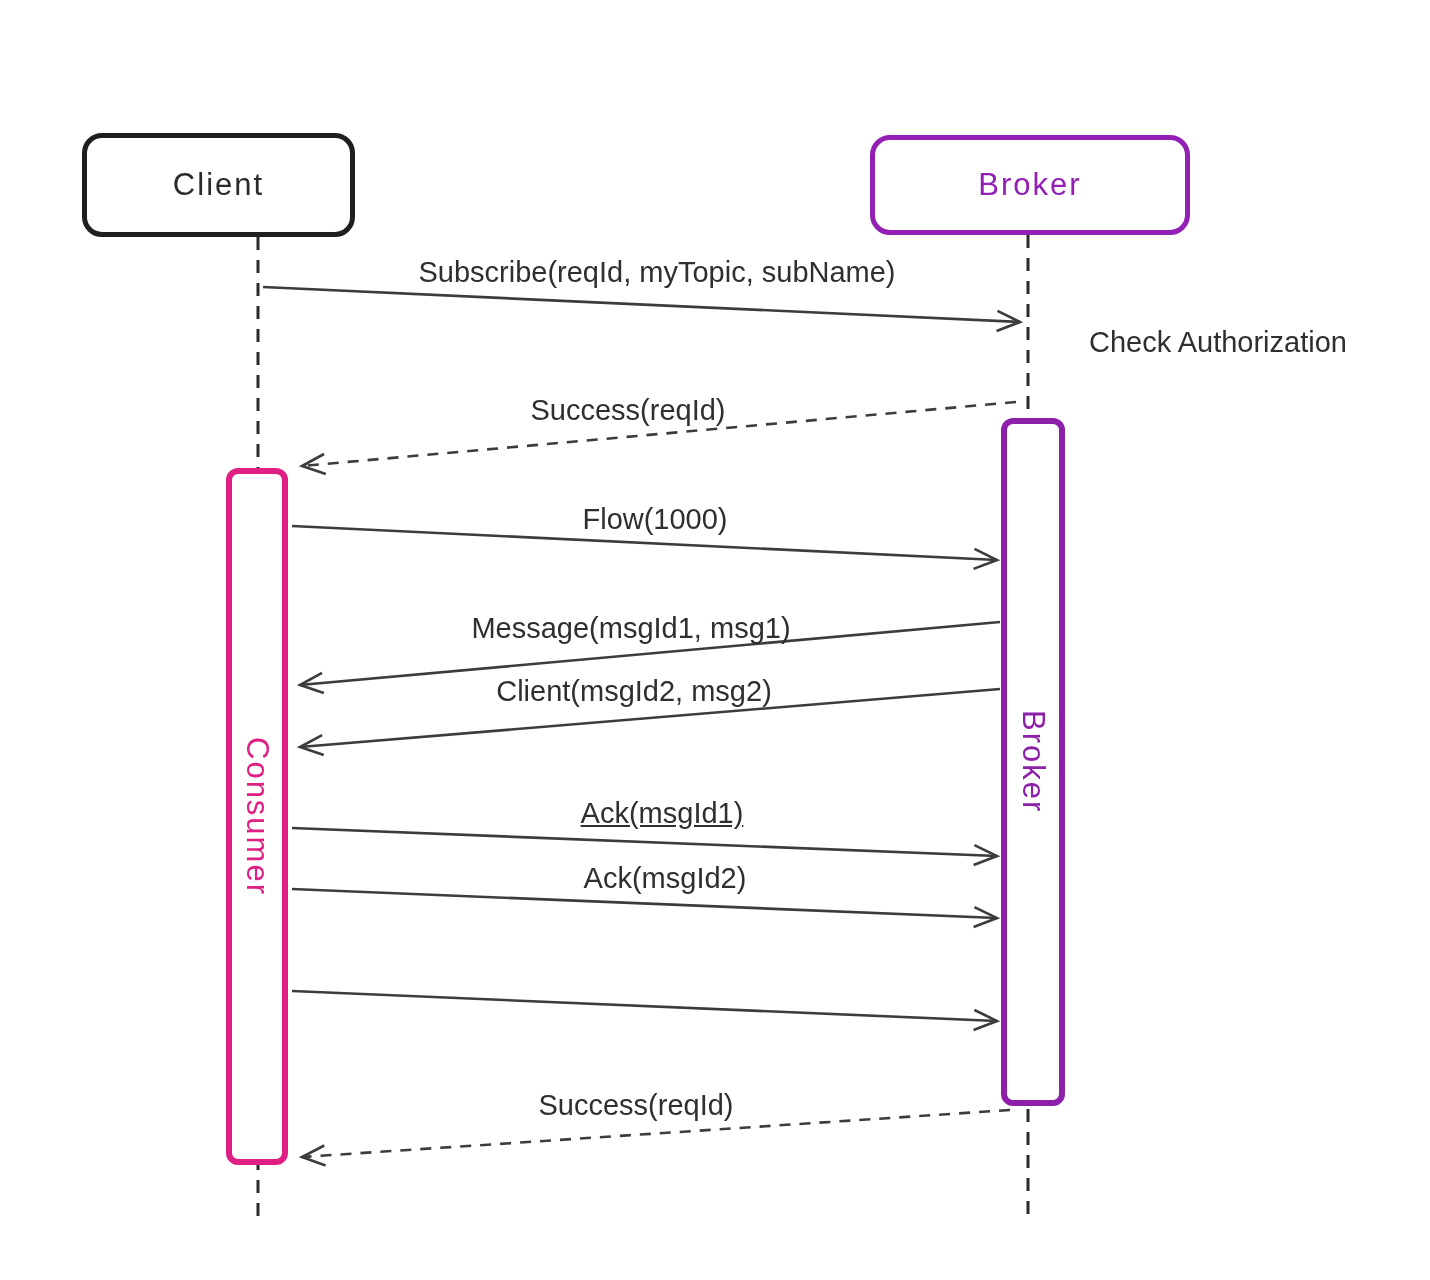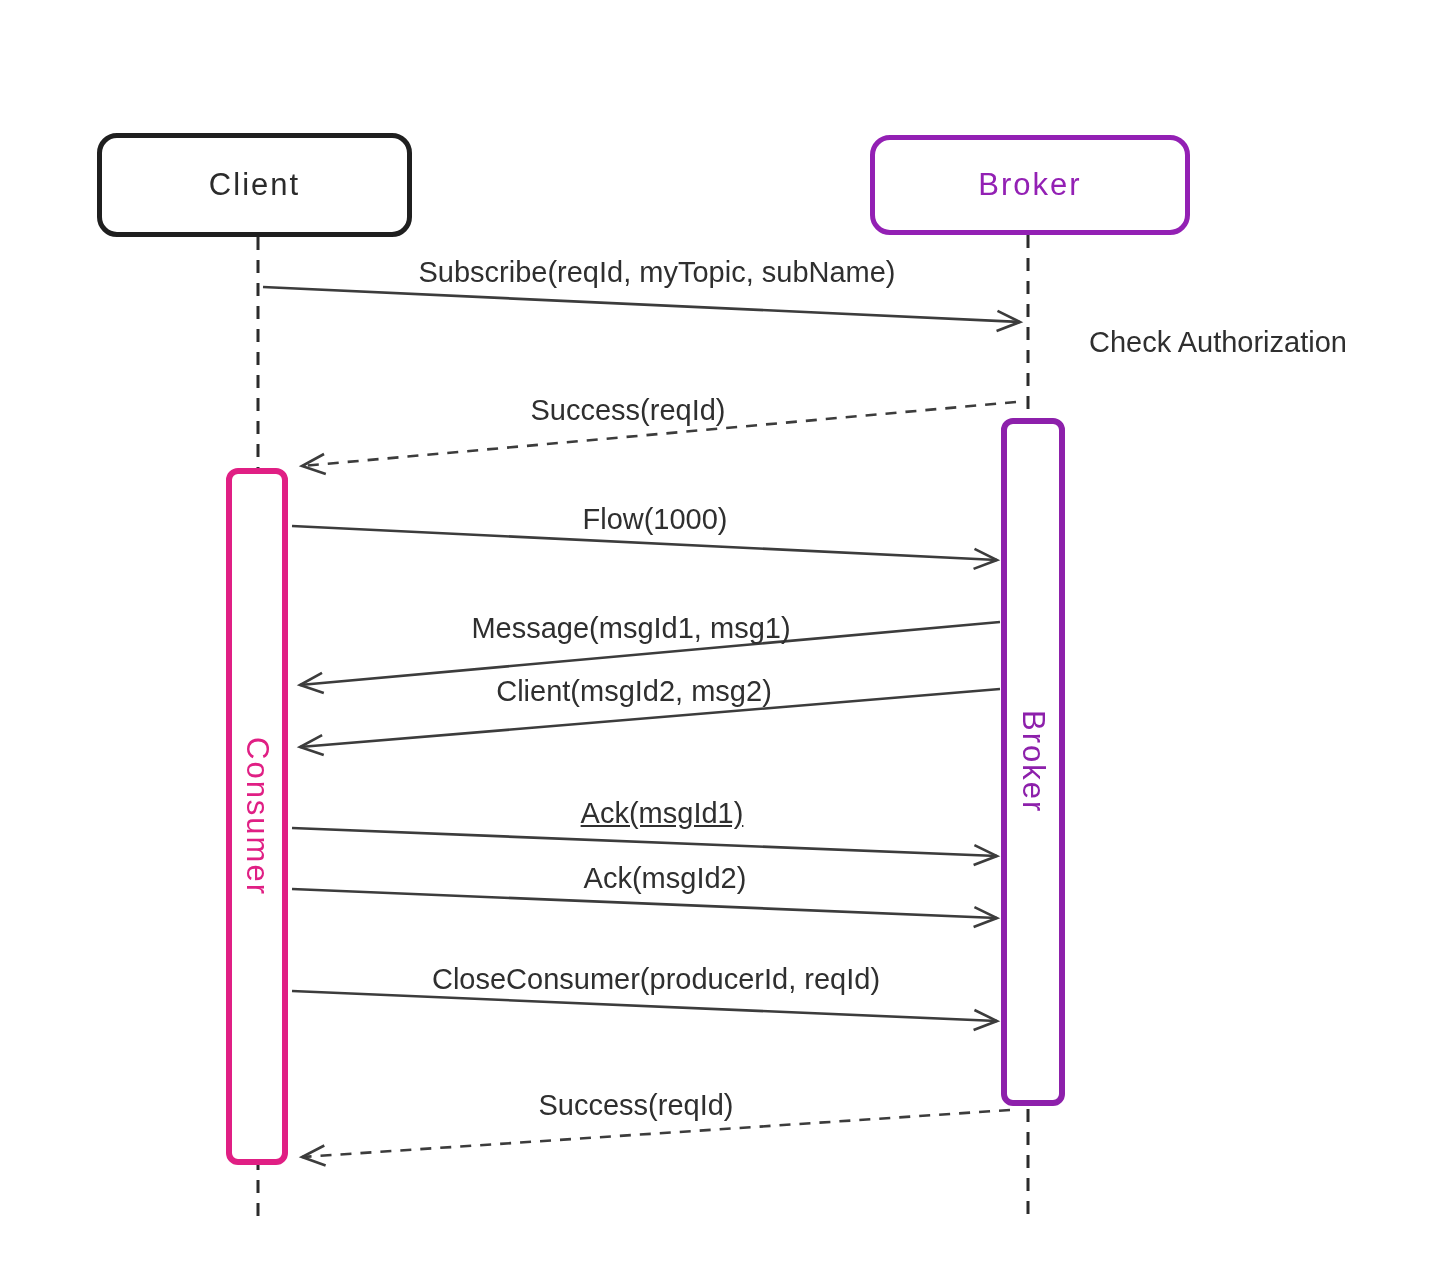--- a/index.html
+++ b/index.html
@@ -35,21 +35,21 @@
     background: #ffffff;
     border-radius: 20px;
     display: flex;
     align-items: center;
     justify-content: center;
     font-size: 31px;
     letter-spacing: 2px;
     color: #2b2b2b;
   }
   .participant.client {
-    left: 97px; top: 133px; width: 315px; height: 104px;
+    left: 82px; top: 133px; width: 273px; height: 104px;
     border: 5px solid #1f1f1f;
   }
   .participant.broker {
     left: 870px; top: 135px; width: 320px; height: 100px;
     border: 5px solid #9320b4;
     color: #9320b4;
   }
 
   
   .activation {
@@ -155,18 +155,17 @@
     <div class="msg-label" style="left:655px; top:503px;">Flow(1000)</div>
 
     <div class="msg-label" style="left:631px; top:612px;">Message(msgId1, msg1)</div>
 
     <div class="msg-label" style="left:634px; top:675px;">Client(msgId2, msg2)</div>
 
     <div class="msg-label" style="left:662px; top:797px;text-decoration:underline;">Ack(msgId1)</div>
 
     <div class="msg-label" style="left:665px; top:862px;">Ack(msgId2)</div>
 
-    <div class="msg-label" style="left:656px; top:963px;">CloseConsumer(producerId, reqId)</div>
 
     <div class="msg-label" style="left:636px; top:1089px;">Success(reqId)</div>
   </div>
 
 </div>
 
 </body></html>

